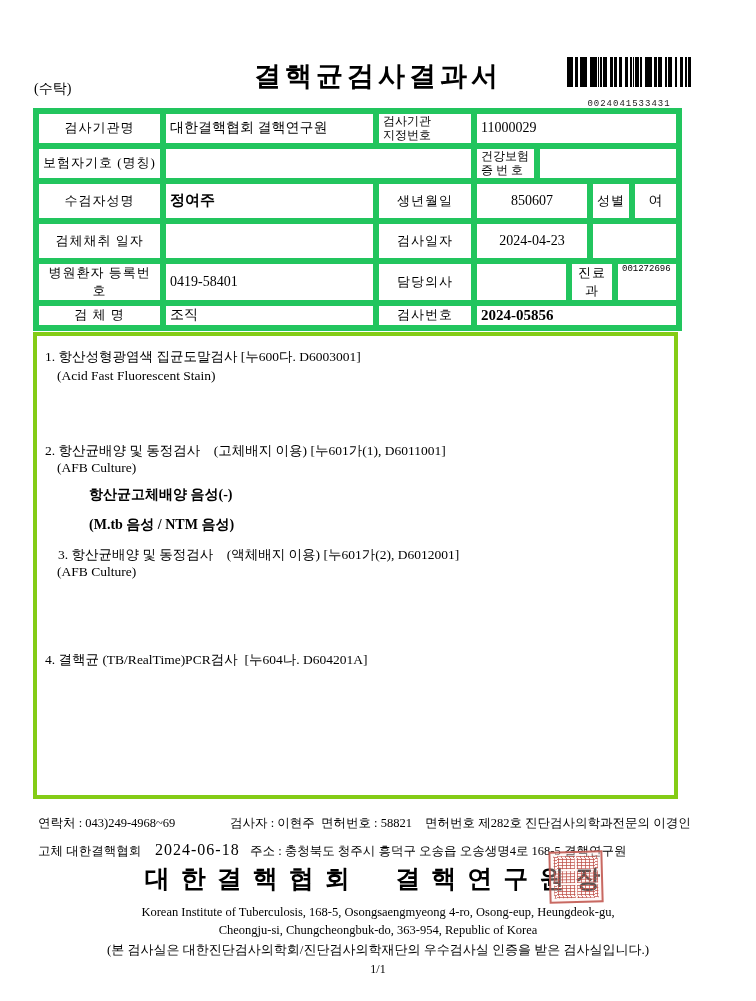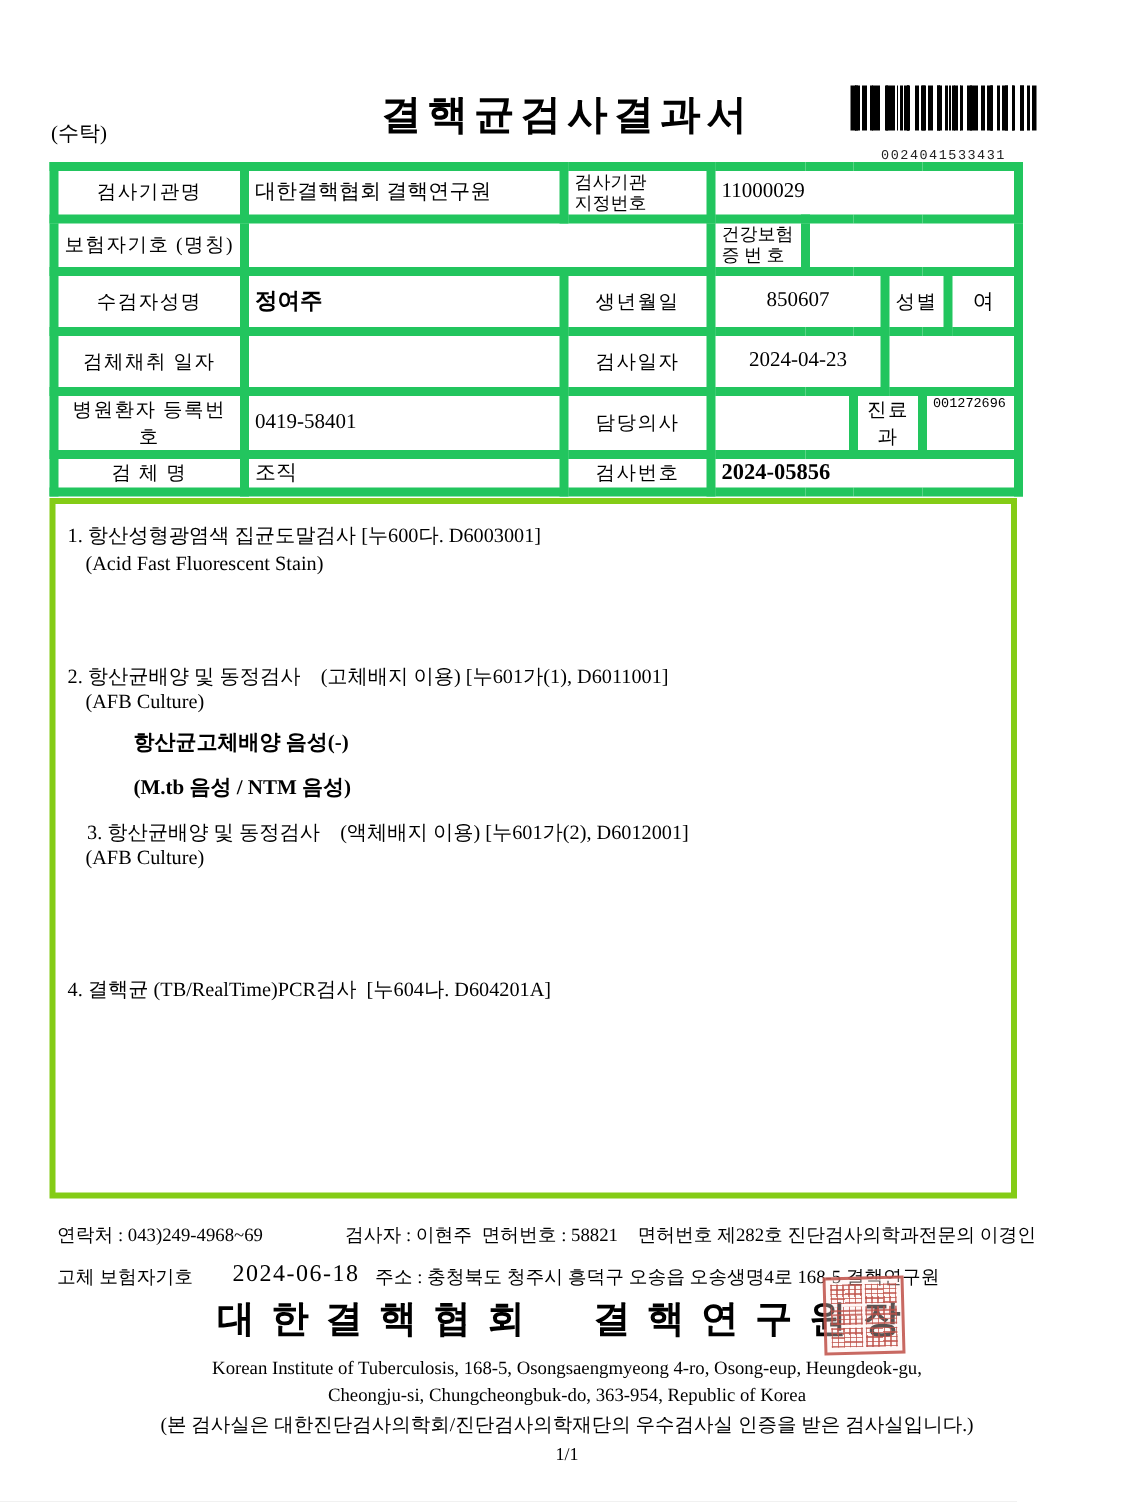--- a/index.html
+++ b/index.html
@@ -155,21 +155,21 @@
     <div class="r-line r-bold" style="left:52px; top:150px;">항산균고체배양 음성(-)</div>
     <div class="r-line r-bold" style="left:52px; top:180px;">(M.tb 음성 / NTM 음성)</div>
     <div class="r-line" style="left:8px;  top:210px;margin-left:13px;">3. 항산균배양 및 동정검사    (액체배지 이용) [누601가(2), D6012001]</div>
     <div class="r-line" style="left:20px; top:228px;">(AFB Culture)</div>
     <div class="r-line" style="left:8px;  top:315px;">4. 결핵균 (TB/RealTime)PCR검사  [누604나. D604201A]</div>
   </div>
 
   <div class="f" style="left:38px;  top:815px;">연락처 : 043)249-4968~69</div>
   <div class="f" style="left:230px; top:815px;">검사자 : 이현주  면허번호 : 58821</div>
   <div class="f" style="left:425px; top:815px;">면허번호 제282호 진단검사의학과전문의 이경인</div>
-  <div class="f" style="left:38px;  top:843px;">고체 보험자기호</div>
+  <div class="f" style="left:38px;  top:843px;">고체 대한결핵협회</div>
   <div class="f f-notify-date" style="left:155px; top:841px;">2024-06-18</div>
   <div class="f" style="left:250px; top:843px;">주소 : 충청북도 청주시 흥덕구 오송읍 오송생명4로 168-5 결핵연구원</div>
 
   <div class="inst-name">대한결핵협회  결핵연구원장</div>
   <div class="seal">
     <span></span>
       <span></span>
     <span></span>
       <span></span>
     <span></span>

